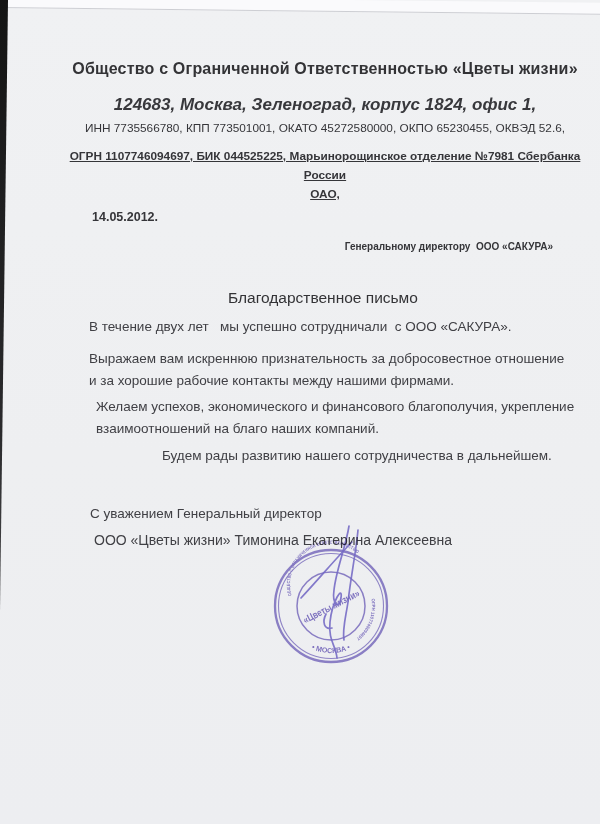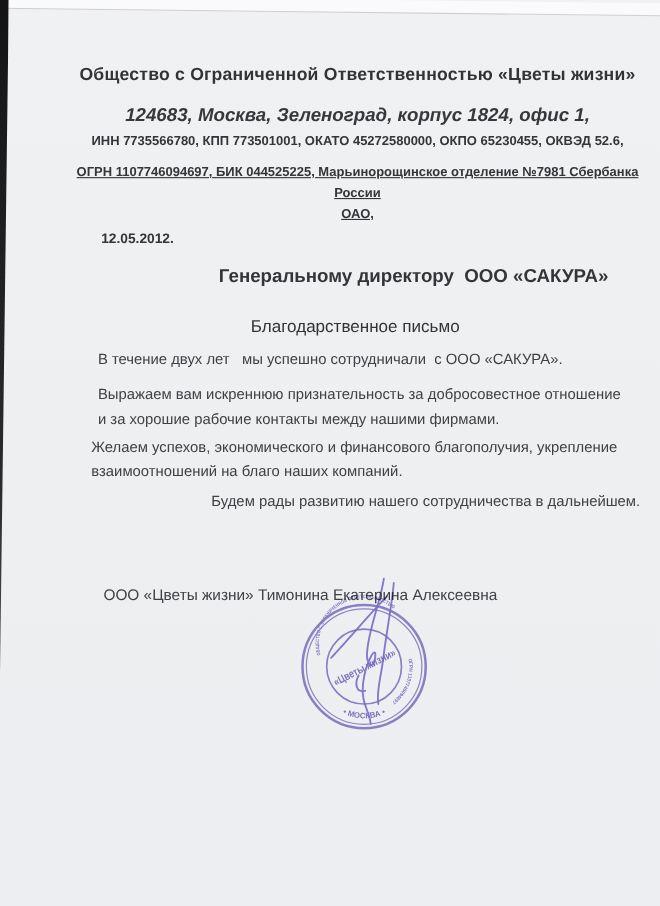--- a/index.html
+++ b/index.html
@@ -20,32 +20,32 @@
   }
   .scan-left{
     position:absolute;left:0;top:0;width:8px;height:612px;
     background:linear-gradient(180deg,#141414,#2a2a2c 70%,#4a4a4c 100%);
     clip-path:polygon(0 0,100% 0,0 100%);
   }
   .t{position:absolute;color:#3f4044;}
   .center-col{position:absolute;left:60px;width:530px;text-align:center;}
   .company{top:60px;font-size:16px;font-weight:bold;color:#333336;letter-spacing:.2px;}
   .addr{top:95px;font-size:17px;font-weight:bold;font-style:italic;color:#38383c;}
-  .req1{top:121px;font-size:11.8px;font-weight:bold;white-space:nowrap;color:#353539;}
+  .req1{top:121px;font-size:11.8px;font-weight:normal;white-space:nowrap;color:#353539;}
   .req2{top:147px;font-size:11.8px;font-weight:bold;line-height:19px;color:#353539;text-decoration:underline;}
   .site{top:186px;font-size:12.5px;}
   .site a{color:#4a7bbf;font-weight:bold;font-style:italic;text-decoration:underline;}
   .date{left:92px;top:210px;font-size:12.5px;font-weight:bold;color:#353539;}
-  .addressee{right:47px;top:241px;font-size:17px;font-weight:bold;color:#353539;white-space:pre;text-align:right;}
+  .addressee{right:47px;top:241px;font-size:10px;font-weight:bold;color:#353539;white-space:pre;text-align:right;}
   .title{left:228px;top:289px;font-size:15.5px;font-weight:normal;color:#333336;}
   .para{font-size:13.5px;line-height:21.5px;color:#404045;white-space:pre-wrap;}
   .p1{left:89px;top:316px;width:490px;}
   .p2{left:89px;top:348px;width:482px;}
-  .p3{left:83px;top:396px;width:482px;}
-  .p4{left:162px;top:445px;width:420px;text-align:right;}
+  .p3{left:96px;top:396px;width:482px;}
+  .p4{left:162px;top:445px;width:420px;}
   .sig1{left:90px;top:506px;font-size:13.5px;color:#404045;}
   .sig2{left:94px;top:532px;font-size:14px;color:#404045;}
   .stamp-wrap{
     position:absolute;left:266px;top:518px;width:132px;height:152px;
     mix-blend-mode:multiply;opacity:.93;
   }
 </style>
 </head>
 <body>
 
@@ -59,34 +59,35 @@
   <div class="t center-col addr">124683, Москва, Зеленоград, корпус 1824, офис 1,</div>
 
   <div class="t center-col req1">ИНН 7735566780, КПП 773501001, ОКАТО 45272580000, ОКПО 65230455, ОКВЭД  52.6,</div>
 
   <div class="t center-col req2">
     <span>ОГРН 1107746094697, БИК 044525225, Марьинорощинское отделение №7981 Сбербанка России</span><br>
     <span>ОАО,</span>
   </div>
 
 
-  <div class="t date">12.05.2012.</div>
+  <div class="t date">14.05.2012.</div>
 
   <div class="t addressee">Генеральному директору  ООО «САКУРА»</div>
 
   <div class="t title">Благодарственное письмо</div>
 
   <div class="t para p1">В течение двух лет   мы успешно сотрудничали  с ООО «САКУРА».</div>
 
   <div class="t para p2">Выражаем вам искреннюю признательность за добросовестное отношение и за хорошие рабочие контакты между нашими фирмами.</div>
 
   <div class="t para p3">Желаем успехов, экономического и финансового благополучия, укрепление взаимоотношений на благо наших компаний.</div>
 
   <div class="t para p4">Будем рады развитию нашего сотрудничества в дальнейшем.</div>
 
+  <div class="t sig1">С уважением Генеральный директор</div>
 
   <div class="t sig2">ООО «Цветы жизни» Тимонина Екатерина Алексеевна</div>
 
   <svg class="stamp-wrap" viewBox="0 0 132 152">
     <defs>
       <path id="arcTop" d="M 25.4 77.4 A 41 41 0 1 1 104.6 77.4" fill="none"></path>
       <path id="arcRight" d="M 105.4 80.9 A 41 41 0 0 1 88.5 121.6" fill="none"></path>
       <path id="arcBottom" d="M 26.5 115 A 47 47 0 0 0 103.5 115" fill="none"></path>
     </defs>
     <g stroke="#7e6fc6" fill="none">

